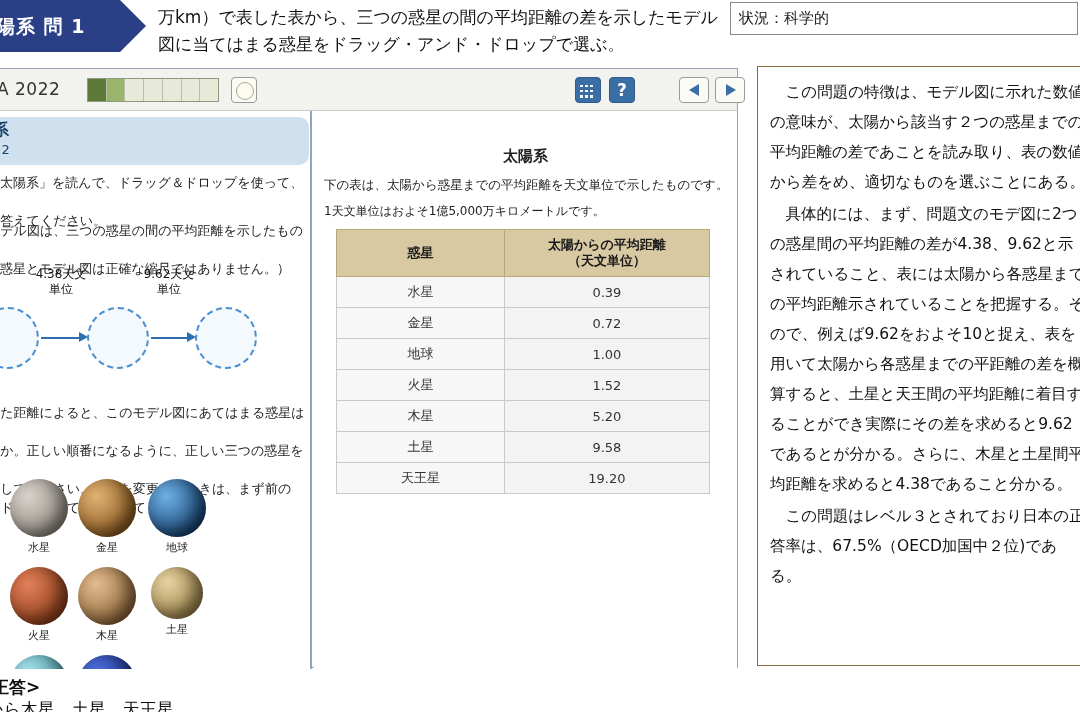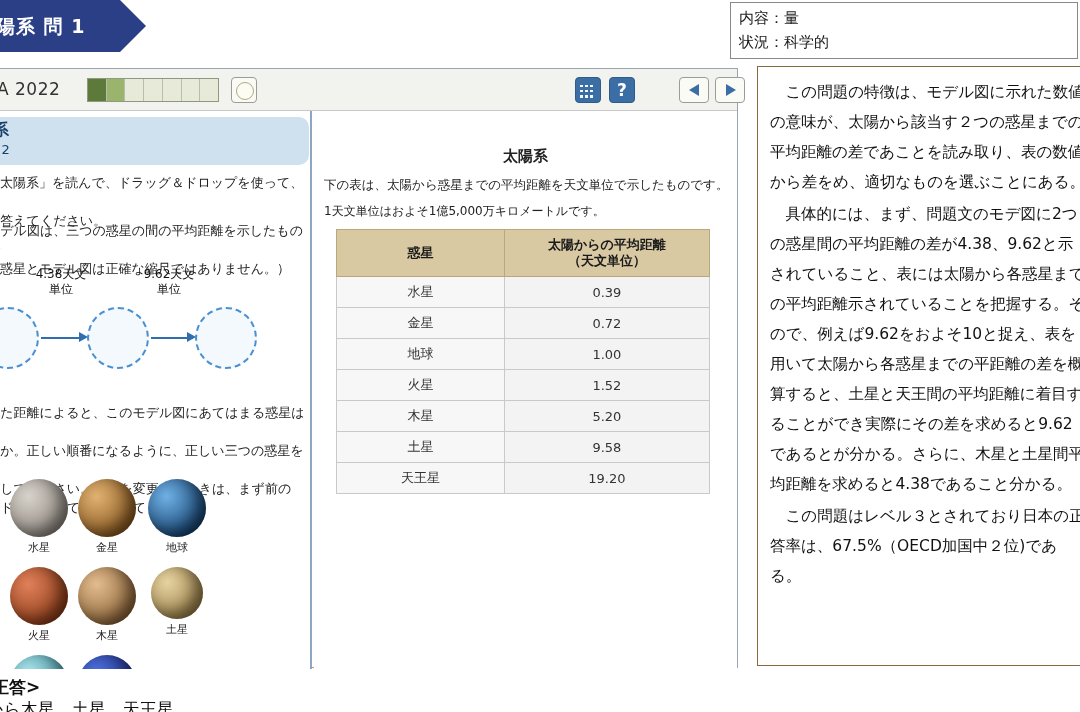--- a/index.html
+++ b/index.html
@@ -343,22 +343,22 @@
     color: #111;
     white-space: nowrap;
   }
 </style>
 </head>
 <body>
 
 <div class="header">
   <div class="header-tag">陽系 問 1</div>
   <div class="header-tag-arrow"></div>
+  <div class="header-text">万km）で表した表から、三つの惑星の間の平均距離の差を示したモデル図に当てはまる惑星をドラッグ・アンド・ドロップで選ぶ。</div>
   <div class="header-meta">
-    <div>内容：量</div>
     <div>状況：科学的</div>
   </div>
 </div>
 
 <div class="app">
 
   <div class="app-toolbar">
     <div class="app-title">A 2022</div>
 
     <div class="progress-wrap">

